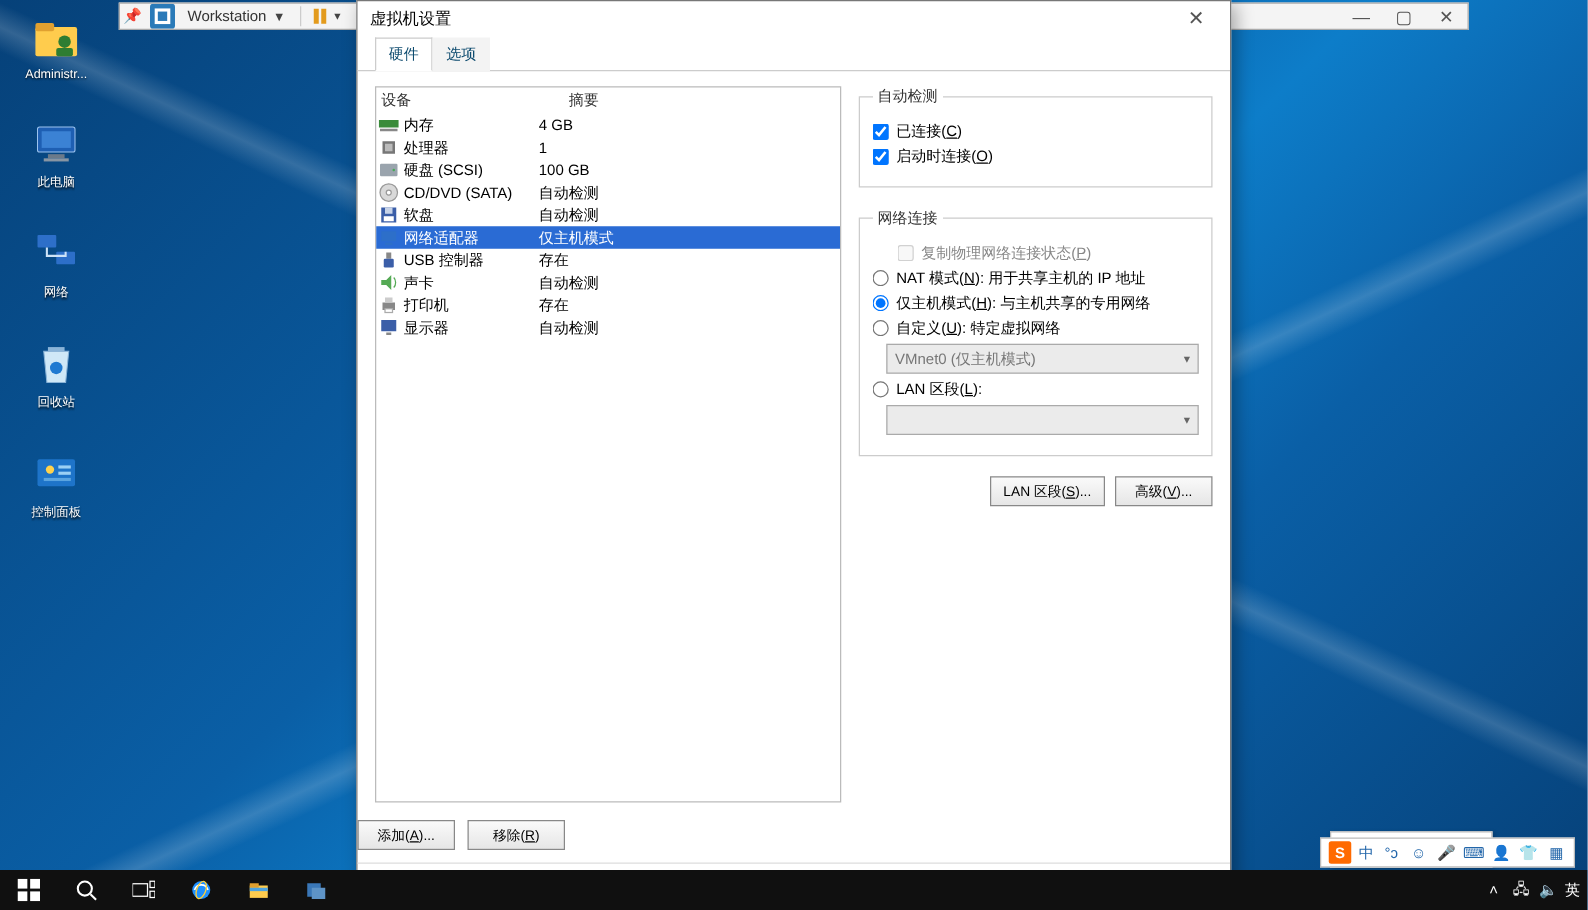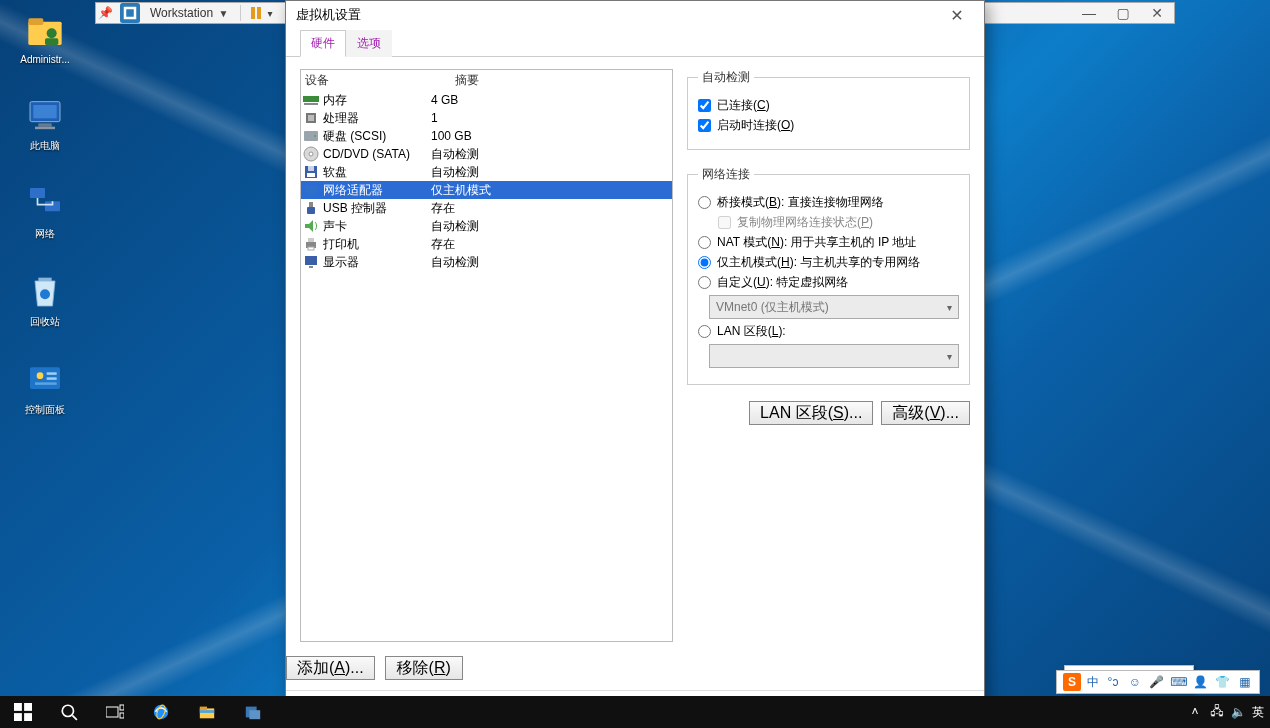--- a/index.html
+++ b/index.html
@@ -52,21 +52,21 @@
 .vm-bar .winbtns div { width:34px; height:20px; display:flex; align-items:center; justify-content:center; color:#555; font-size:14px; cursor:pointer;}
 .vm-bar .pin { width:20px; text-align:center; color:#555;}
 
 
 .dialog { position:absolute; left:285px; top:0; width:700px; height:728px; background:#fff; border:1px solid #777; box-shadow:4px 4px 14px rgba(0,0,0,.35); display:flex; flex-direction:column; font-size:12px; color:#000; }
 .dlg-title { height:28px; display:flex; align-items:center; padding:0 10px; }
 .dlg-title .t { font-size:13px; }
 .dlg-title .x { margin-left:auto; width:34px; height:24px; display:flex; align-items:center; justify-content:center; font-size:16px; color:#555; cursor:pointer;}
 
 .tabs { display:flex; padding:0 14px; border-bottom:1px solid #ccc; }
-.tab { padding:4px 10px; border:1px solid transparent; border-bottom:none; background:#f3f3f3; color:#a21caf; cursor:pointer; margin-right:0px; position:relative; top:1px;font-family:Liberation Serif, serif;}
+.tab { padding:4px 10px; border:1px solid transparent; border-bottom:none; background:#f3f3f3; color:#0c4a6e; cursor:pointer; margin-right:0px; position:relative; top:1px;font-family:Liberation Serif, serif;}
 .tab.active { background:#fff; border-color:#ccc; border-bottom:1px solid #fff; }
 
 .dlg-body { flex:1; display:flex; padding:12px 14px 6px; gap:14px; overflow:hidden;}
 .dev-list { width:394px; border:1px solid #bbb; background:#fff; display:flex; flex-direction:column; }
 .dev-head { display:flex; padding:2px 4px; font-size:12px; color:#333; }
 .dev-head .c1 { width:150px; }
 .dev-row { display:flex; align-items:center; height:18px; padding:0 2px; font-size:12px; color:#000; cursor:default; }
 .dev-row.selected { background:#2a6bd4; color:#fff; }
 .dev-row .ico { width:16px; height:16px; margin-right:4px; display:flex; align-items:center; justify-content:center;}
 .dev-row .c1 { width:128px; display:flex; align-items:center; }
@@ -76,21 +76,21 @@
 fieldset { border:1px solid #ccc; padding:8px 10px 12px; font-size:12px; }
 legend { padding:0 4px; color:#333; }
 label.chk, label.rad { display:flex; align-items:center; gap:6px; margin:3px 0; cursor:pointer; color:#000; }
 label.sub { margin-left:20px; }
 label.disabled { color:#888; }
 input[type=checkbox], input[type=radio] { width:13px; height:13px; }
 .sel { width:250px; height:24px; border:1px solid #aaa; background:linear-gradient(#fafafa,#e9e9e9); color:#666; padding:3px 6px; display:flex; align-items:center; justify-content:space-between; margin:4px 0 4px 20px;}
 .sel.disabled { color:#777; background:#ebebeb;margin-left:11px; }
 .sel .caret { font-size:10px; color:#666; }
 .btnrow { display:flex; justify-content:flex-end; gap:8px; }
-.winbtn { min-width:78px; height:24px; border:1px solid #888; background:linear-gradient(#fafafa,#e6e6e6); font-size:16px; cursor:pointer; padding:0 10px; }
+.winbtn { min-width:78px; height:24px; border:1px solid #888; background:linear-gradient(#fafafa,#e6e6e6); font-size:11px; cursor:pointer; padding:0 10px; }
 .bottom-add { display:flex; justify-content:flex-start; gap:10px; padding:8px 0 10px; }
 
 .dlg-footer { border-top:1px solid #ddd; padding:8px 14px 4px; display:flex; justify-content:flex-end; gap:10px; }
 .dlg-footer .winbtn { min-width:76px; }
 
 .u { text-decoration:underline; }
 </style>
 </head>
 <body>
 
@@ -326,24 +326,20 @@
           <span>已连接(<span class="u">C</span>)</span>
         </label>
         <label class="chk">
           <input type="checkbox" checked="" style="">
           <span>启动时连接(<span class="u">O</span>)</span>
         </label>
       </fieldset>
 
       <fieldset>
         <legend>网络连接</legend>
-        <label class="rad">
-          <input type="radio" name="net" style="">
-          <span>桥接模式(<span class="u">B</span>): 直接连接物理网络</span>
-        </label>
         <label class="chk sub disabled">
           <input type="checkbox" disabled="" style="">
           <span>复制物理网络连接状态(<span class="u">P</span>)</span>
         </label>
         <label class="rad">
           <input type="radio" name="net" style="">
           <span>NAT 模式(<span class="u">N</span>): 用于共享主机的 IP 地址</span>
         </label>
         <label class="rad">
           <input type="radio" name="net" checked="" style="">

